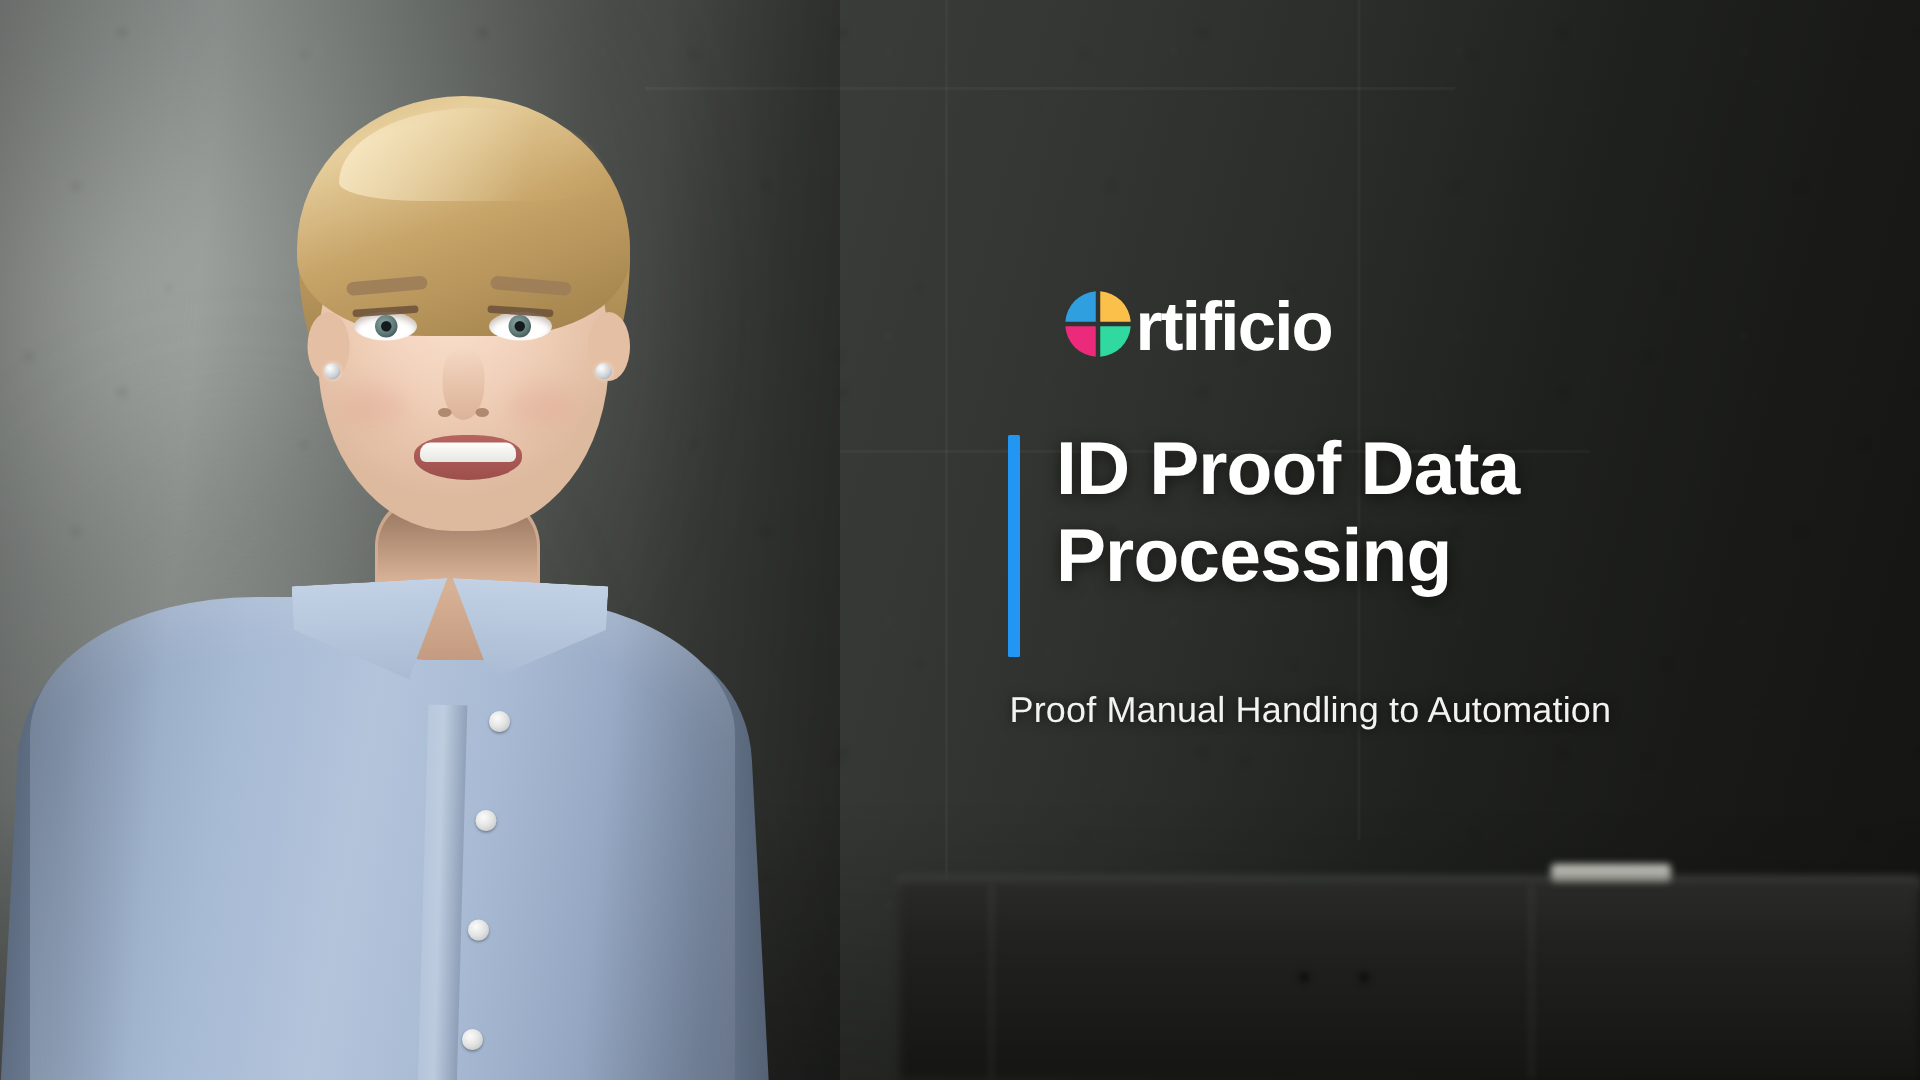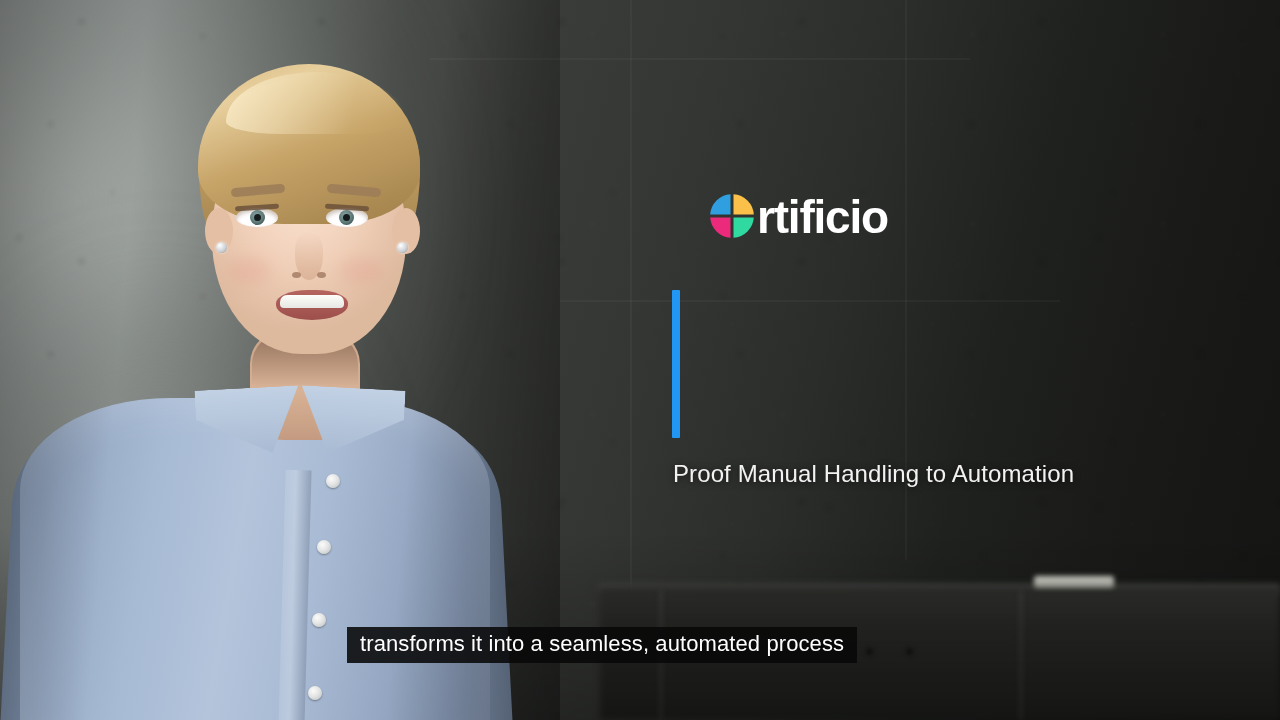--- a/index.html
+++ b/index.html
@@ -393,19 +393,22 @@
           <path d="M25.5 2.2 A21.8 21.8 0 0 1 45.8 22.5 L25.5 22.5 Z" fill="#fbc04a"></path>
           <path d="M22.5 25.5 L22.5 45.8 A21.8 21.8 0 0 1 2.2 25.5 Z" fill="#ec2a7b"></path>
           <path d="M25.5 25.5 L45.8 25.5 A21.8 21.8 0 0 1 25.5 45.8 Z" fill="#2fd9a0"></path>
         </svg>
       </span>
       <span class="logo-word">rtificio</span>
     </div>
 
     <div class="accent-bar"></div>
 
+    <div class="headline">
+      <div>ID Proof Data</div>
+      <div>Processing</div>
+    </div>
 
     <div class="subhead">Proof Manual Handling to Automation</div>
   </div>
 
-  <div class="caption">transforms it into a seamless, automated process</div>
 
 </div>
 
 </body></html>

